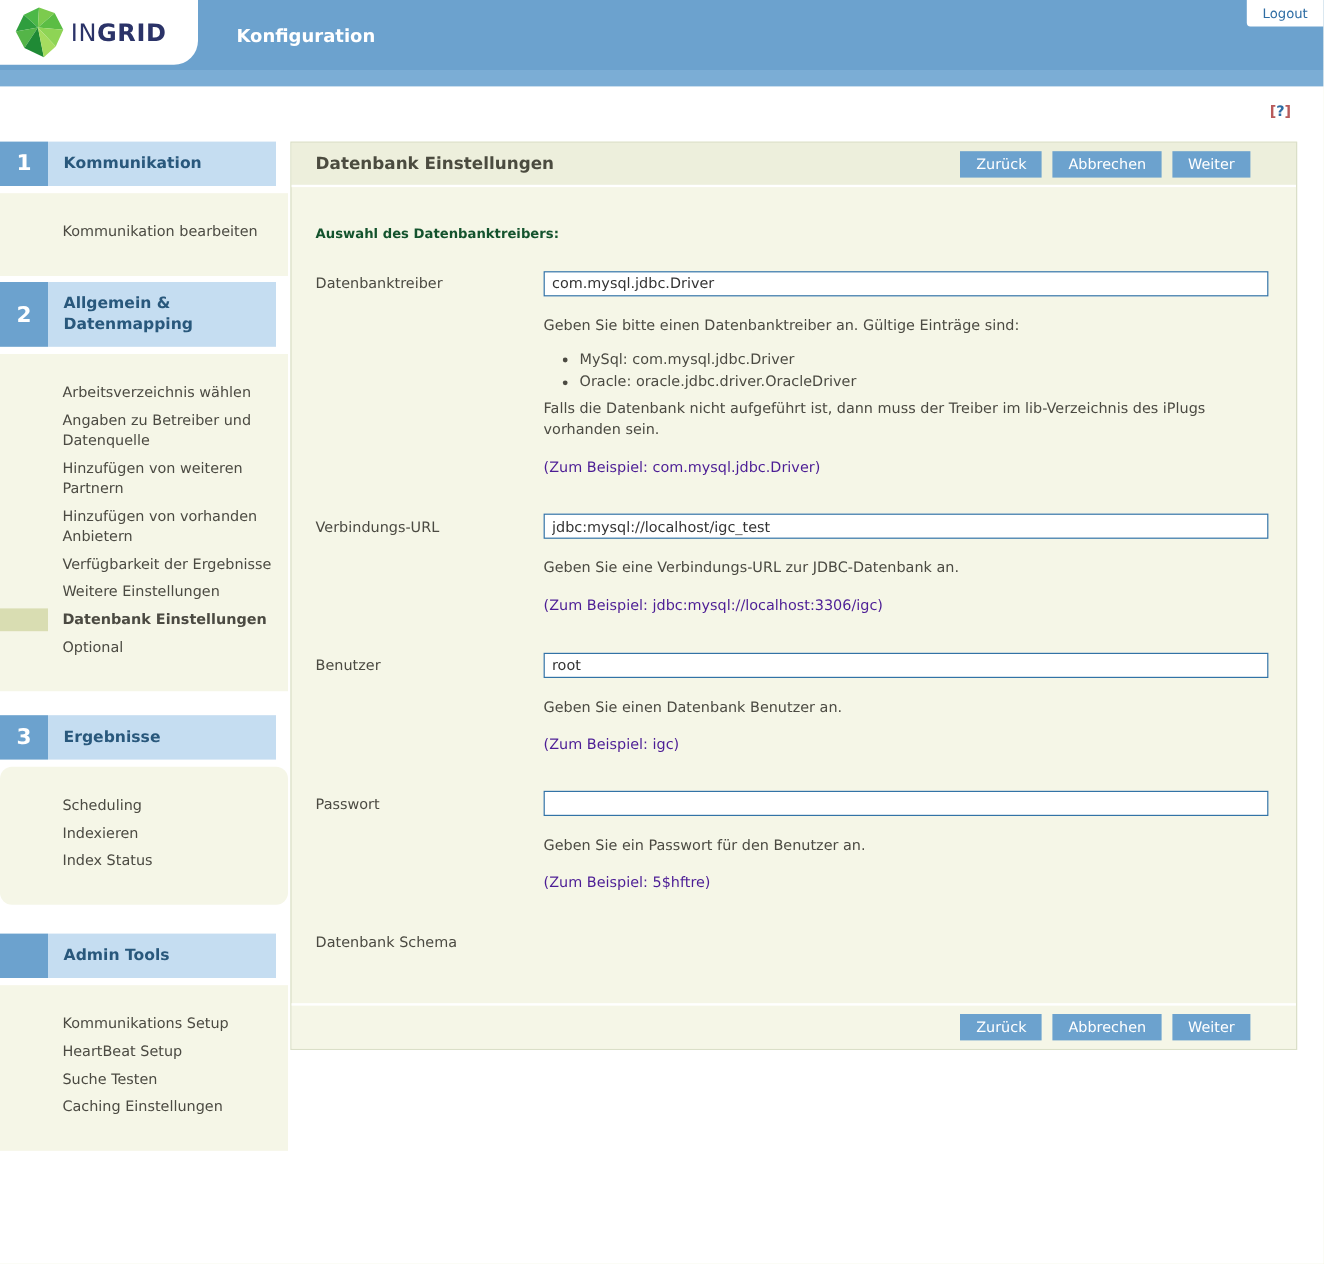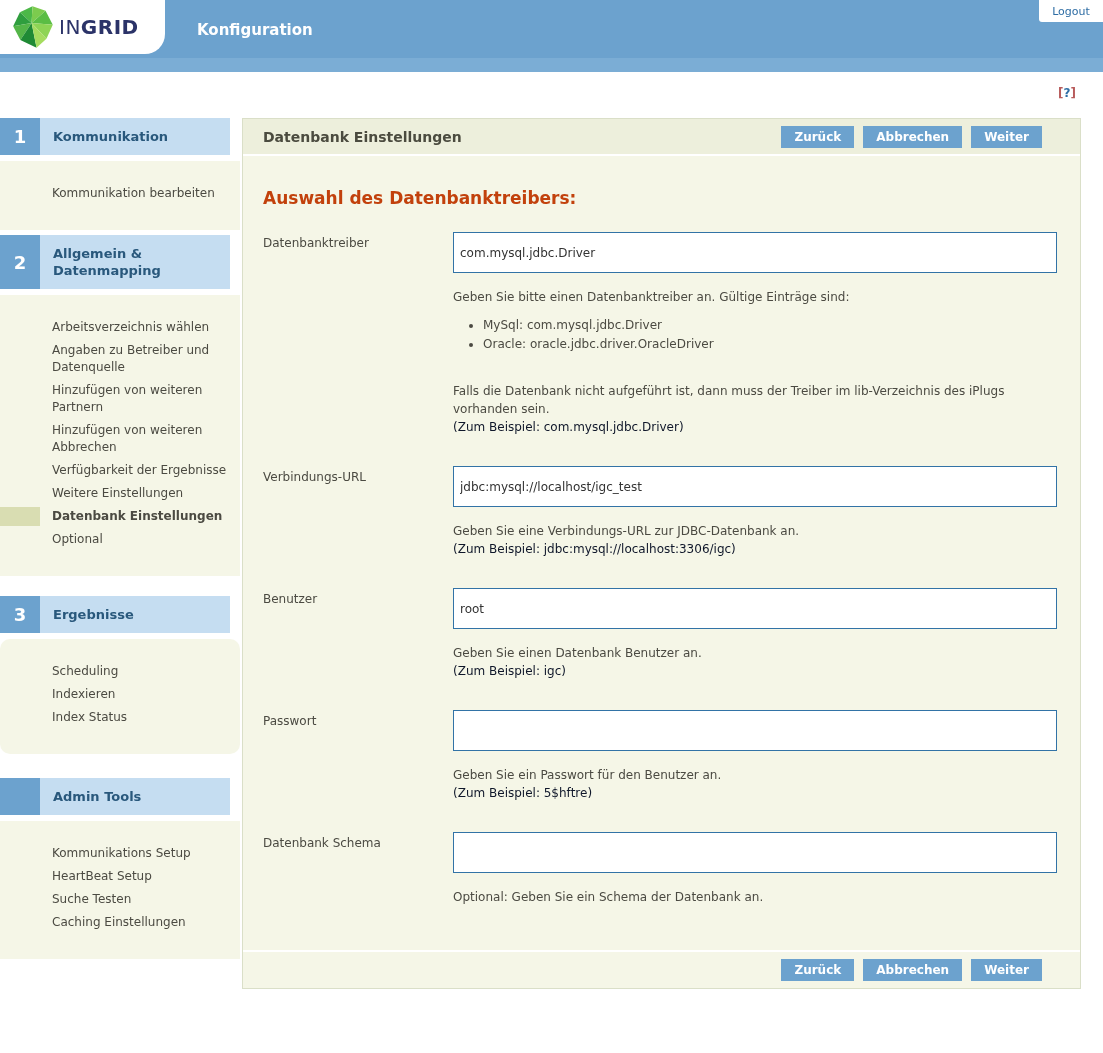--- a/index.html
+++ b/index.html
@@ -77,37 +77,37 @@
     border:1px solid #dadfc8;
   }
   .panel-titlebar {
     background:#edefdc; height:37px; border-bottom:2px solid #ffffff;
     display:flex; align-items:center; justify-content:space-between;
     padding:0 38px 0 20px;
   }
   .panel-title { font-size:14px; font-weight:bold; color:#4b4b3f; }
   .btn-row { display:flex; gap:9px; }
   .btn {
-    background:#6ca2ce; color:#ffffff; border:none; font-weight:bold;
+    background:#6ca2ce; color:#ffffff; border:none; font-weight:normal;
     font-size:12px; font-family:inherit; padding:4px 13px; cursor:pointer;
   }
   .panel-body { padding:18px 23px 26px 20px; }
-  .section-heading { font-size:17px; font-weight:bold; color:#c2410c; margin:14px 0 24px 0; }
+  .section-heading { font-size:11px; font-weight:bold; color:#14532d; margin:14px 0 24px 0; }
 
   .row { display:flex; margin-bottom:30px;justify-content:space-between; }
   .row:last-child { margin-bottom:18px;margin-top:25px; }
   .row-label { width:190px; flex:0 0 190px; font-size:12px; padding-top:4px; color:#4b4a42; }
   .row-field { flex:1; min-width:0; }
   input.text {
-    width:100%; height:41px; border:1px solid #3273a6; background:#ffffff;
+    width:100%; height:21px; border:1px solid #3273a6; background:#ffffff;
     font-family:inherit; font-size:12px; color:#333333; padding:2px 6px;
   }
   .help  { font-size:12px; color:#4b4a42; margin-top:15px; line-height:18px; }
-  .note  { margin-top:28px; }
-  .example { font-size:12px; color:#0f172a; line-height:18px; }
+  .note  { margin-top:3px; }
+  .example { font-size:12px; color:#4c1d95; line-height:18px;margin-top:13px; }
   ul.opts { margin:10px 0 0 30px; font-size:12px; color:#4b4a42; line-height:19px; }
 
   .panel-footer {
     border-top:2px solid #ffffff; height:38px; background:#f5f6e7;
     display:flex; align-items:center; justify-content:flex-end; padding:0 38px;
   }
 </style>
 </head>
 <body>
 
@@ -146,21 +146,21 @@
     </ul>
 
     <div class="side-sec">
       <div class="sec-num">2</div>
       <div class="sec-title">Allgemein &amp; Datenmapping</div>
     </div>
     <ul class="side-menu gap-lg">
       <li class="side-item">Arbeitsverzeichnis wählen</li>
       <li class="side-item">Angaben zu Betreiber und Datenquelle</li>
       <li class="side-item">Hinzufügen von weiteren Partnern</li>
-      <li class="side-item">Hinzufügen von weiteren Abbrechen</li>
+      <li class="side-item">Hinzufügen von vorhanden Anbietern</li>
       <li class="side-item">Verfügbarkeit der Ergebnisse</li>
       <li class="side-item">Weitere Einstellungen</li>
       <li class="side-item active">Datenbank Einstellungen</li>
       <li class="side-item">Optional</li>
     </ul>
 
     <div class="side-sec">
       <div class="sec-num">3</div>
       <div class="sec-title">Ergebnisse</div>
     </div>
@@ -232,24 +232,20 @@
         <div class="row-label">Passwort</div>
         <div class="row-field">
           <input class="text" type="text" value="" style="">
           <div class="help">Geben Sie ein Passwort für den Benutzer an.</div>
           <div class="example">(Zum Beispiel: 5$hftre)</div>
         </div>
       </div>
 
       <div class="row">
         <div class="row-label">Datenbank Schema</div>
-        <div class="row-field">
-          <input class="text" type="text" value="" style="">
-          <div class="help">Optional: Geben Sie ein Schema der Datenbank an.</div>
-        </div>
       </div>
     </div>
 
     <div class="panel-footer">
       <div class="btn-row">
         <button class="btn">Zurück</button>
         <button class="btn">Abbrechen</button>
         <button class="btn">Weiter</button>
       </div>
     </div>

